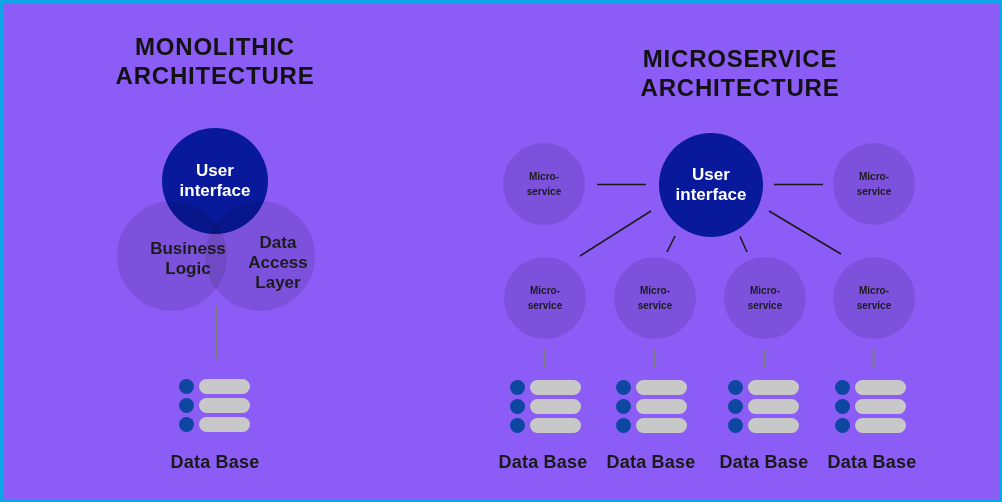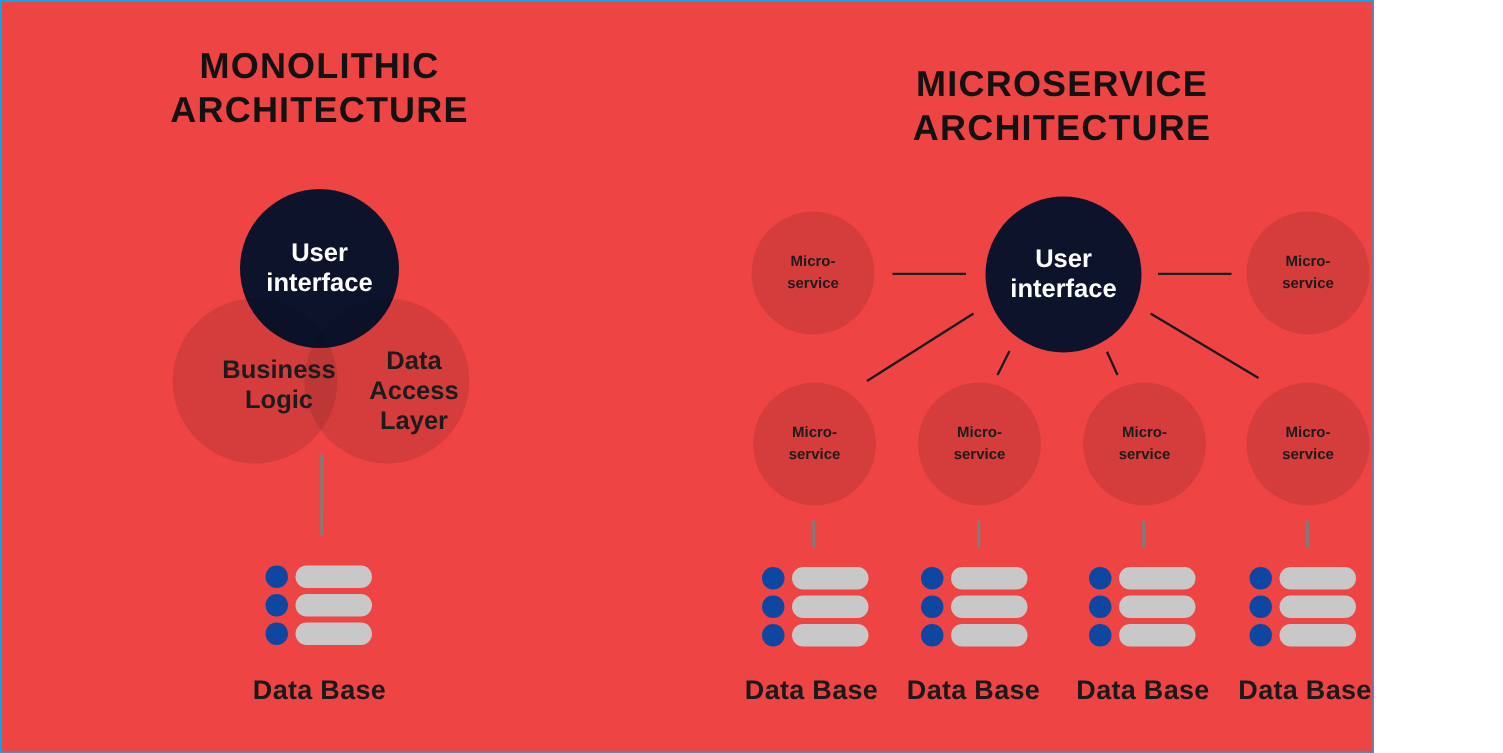--- a/index.html
+++ b/index.html
@@ -1,16 +1,16 @@
 <!DOCTYPE html>
 <html style="--accent-blue: #0d47a1; --circle-gray: #e4e4e4; --bar-gray: #c8c8c8; --connector-gray: #7d7d7d; --connector-black: #1a1a1a;"><head>
 <meta charset="utf-8">
 <style>
   html,body{margin:0;padding:0;background:#fff;font-family:"Liberation Sans",sans-serif;}
-  .canvas{position:relative;width:916px;height:502px;box-sizing:border-box;border:1px solid #0ea5e9;background:#ef4444;overflow:hidden;}
+  .canvas{position:relative;width:1002px;height:502px;box-sizing:border-box;border:3px solid #0ea5e9;background:#8b5cf6;overflow:hidden;}
   .title{position:absolute;white-space:pre-line;text-align:center;font-weight:800;font-size:24px;line-height:29px;letter-spacing:0.8px;color:#121212;}
   .circle{position:absolute;border-radius:50%;mix-blend-mode:multiply;}
   .circle.gray{background:var(--circle-gray,#e4e4e4);}
   .circle.blue{background:var(--accent-blue,#0d47a1);}
   .clabel{position:absolute;display:flex;align-items:center;justify-content:center;text-align:center;white-space:pre-line;font-weight:600;color:#1c1c1c;}
   .clabel.big{font-size:17px;line-height:20px;}
   .clabel.small{font-size:10px;line-height:15px;}
   .clabel.white{color:#ffffff;}
   .lines{position:absolute;left:0;top:0;pointer-events:none;}
   .db{position:absolute;display:flex;flex-direction:column;gap:4px;}
@@ -51,21 +51,21 @@
         </div>
       <div class="dbrow">
           <span class="dot"></span>
           <span class="bar"></span>
         </div>
     </div>
     <div class="dblabel" style="left:142px;top:449px;">Data Base</div>
   </div>
 
   <div>
-    <div class="title" style="left:527px;top:41px;width:360px;">MICROSERVICE
+    <div class="title" style="left:557px;top:41px;width:360px;">MICROSERVICE
 ARCHITECTURE</div>
 
     <div class="circle gray" style="left:500px;top:140px;width:82px;height:82px;"></div>
     <div class="circle gray" style="left:830px;top:140px;width:82px;height:82px;"></div>
     <div class="circle gray" style="left:501px;top:254px;width:82px;height:82px;"></div>
     <div class="circle gray" style="left:611px;top:254px;width:82px;height:82px;"></div>
     <div class="circle gray" style="left:721px;top:254px;width:82px;height:82px;"></div>
     <div class="circle gray" style="left:830px;top:254px;width:82px;height:82px;"></div>
     <div class="circle blue" style="left:656px;top:130px;width:104px;height:104px;"></div>
 

